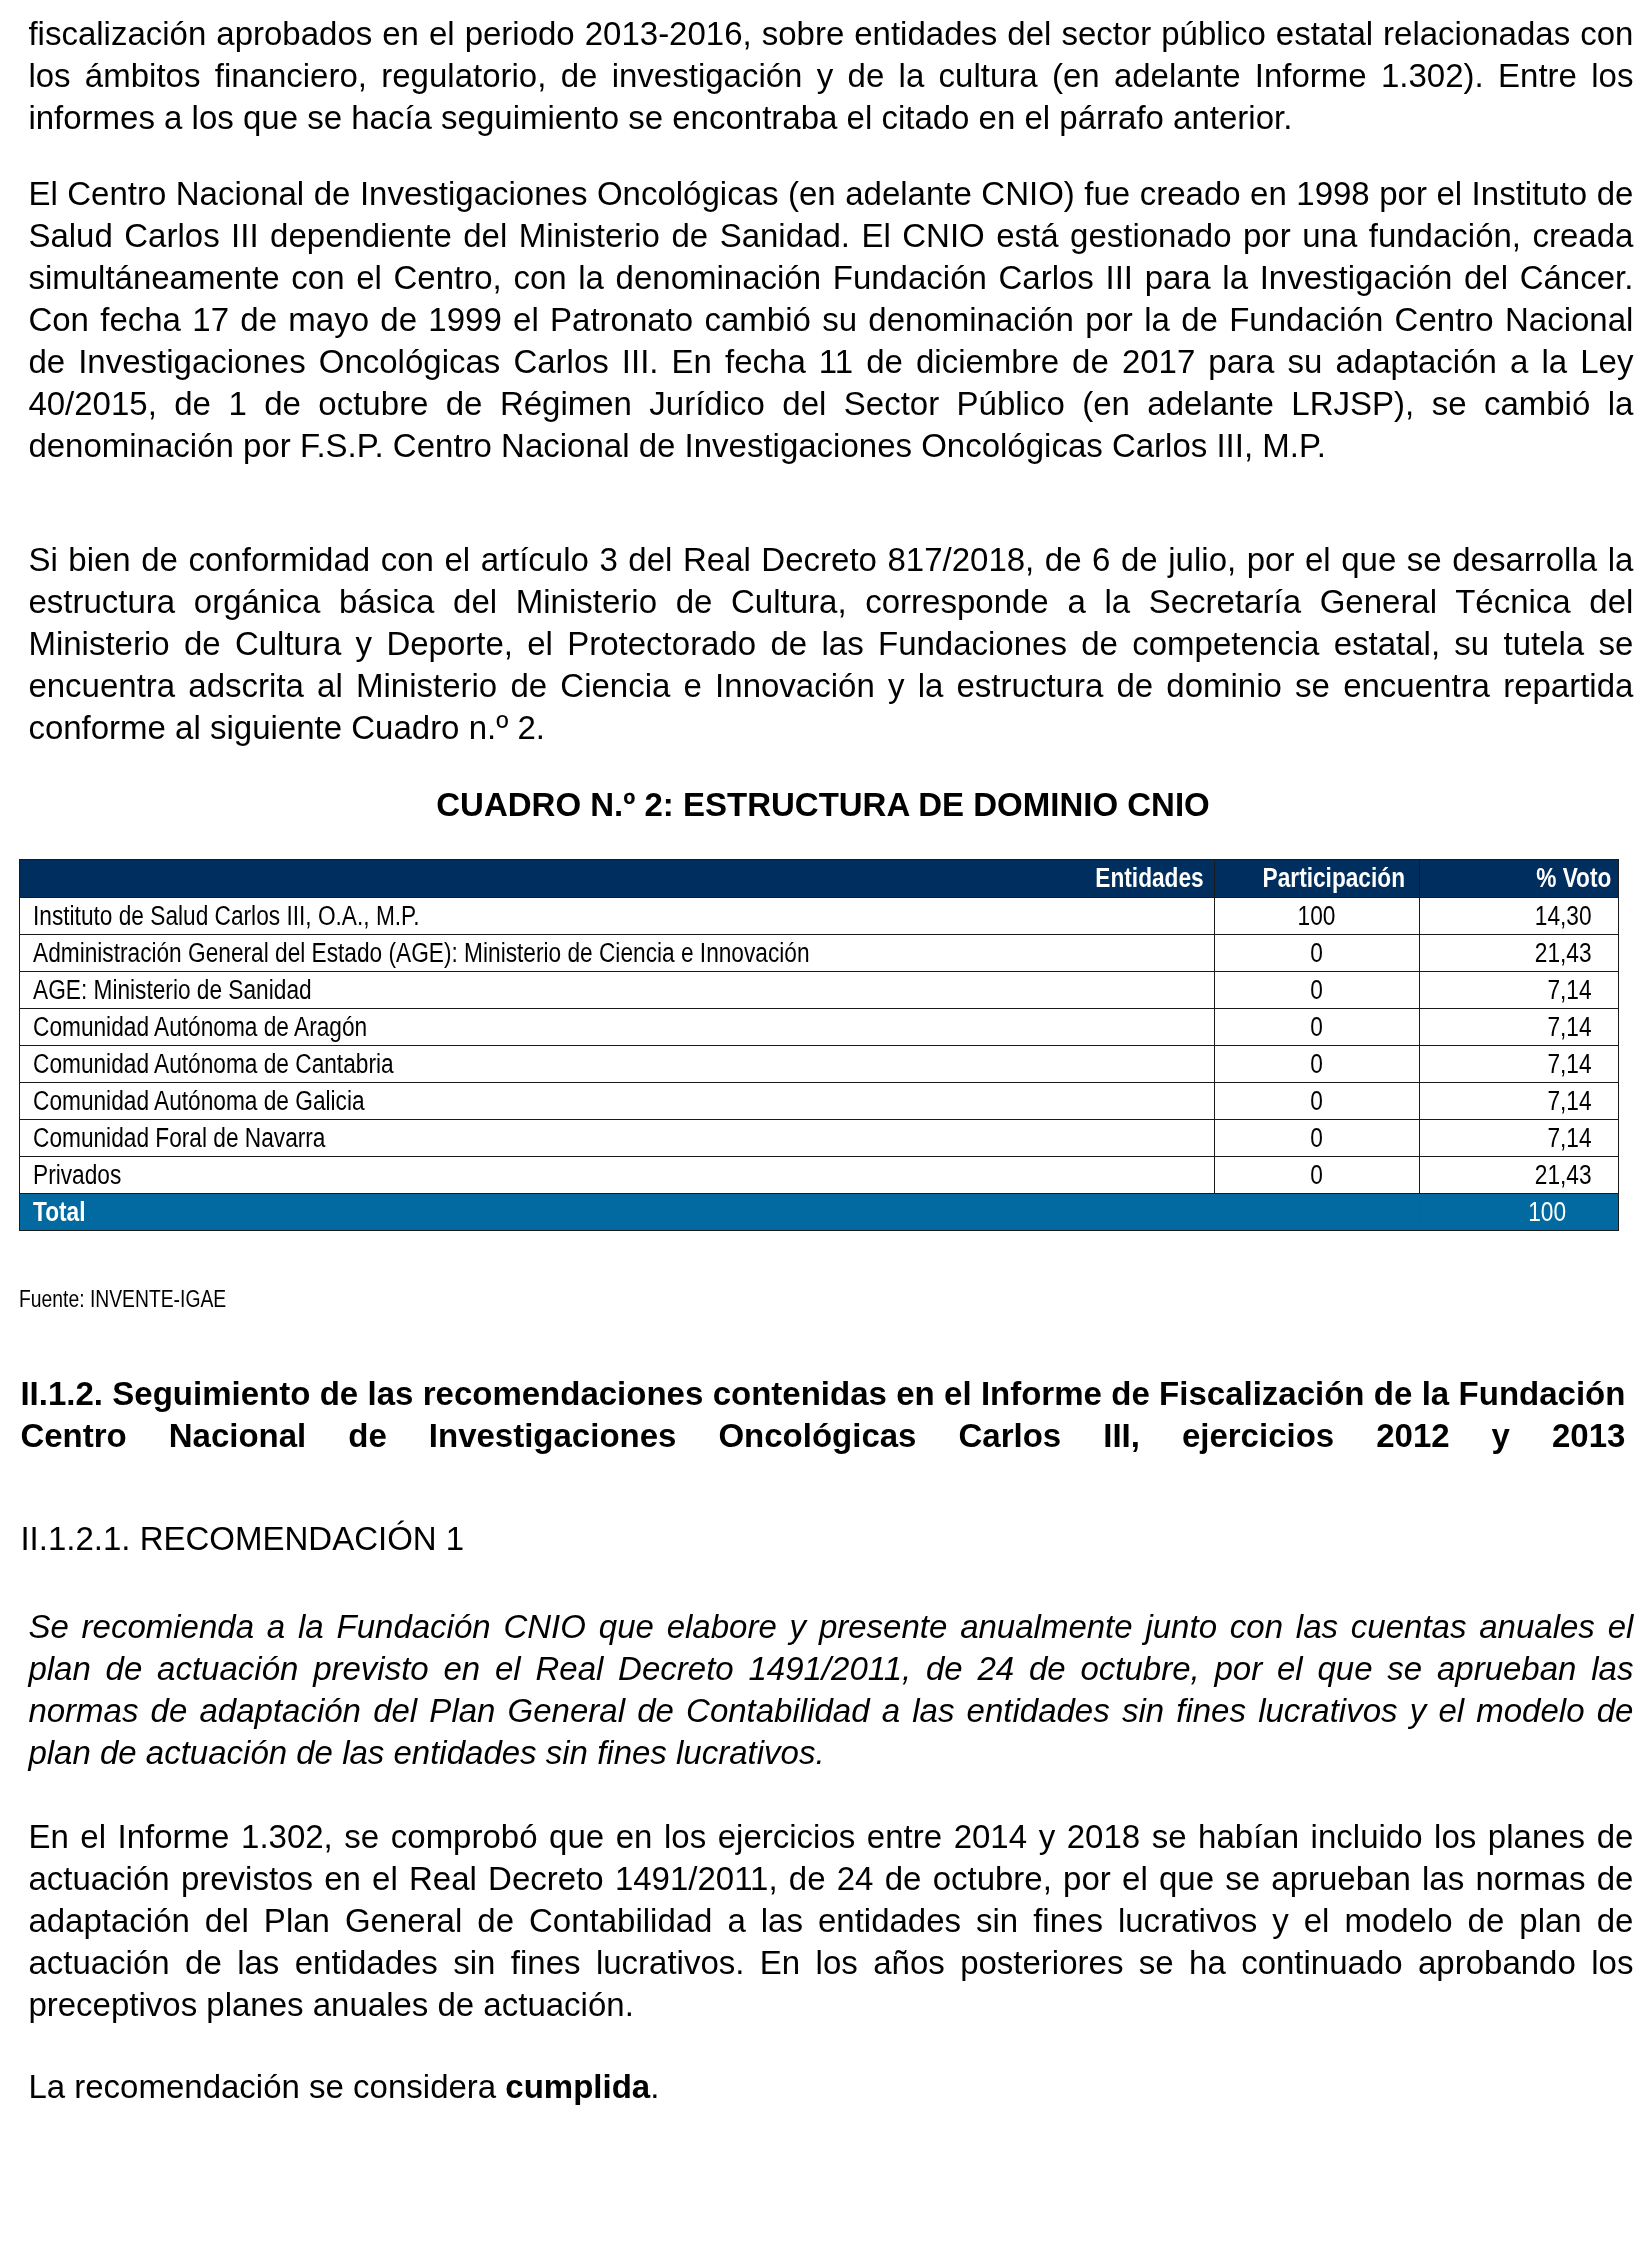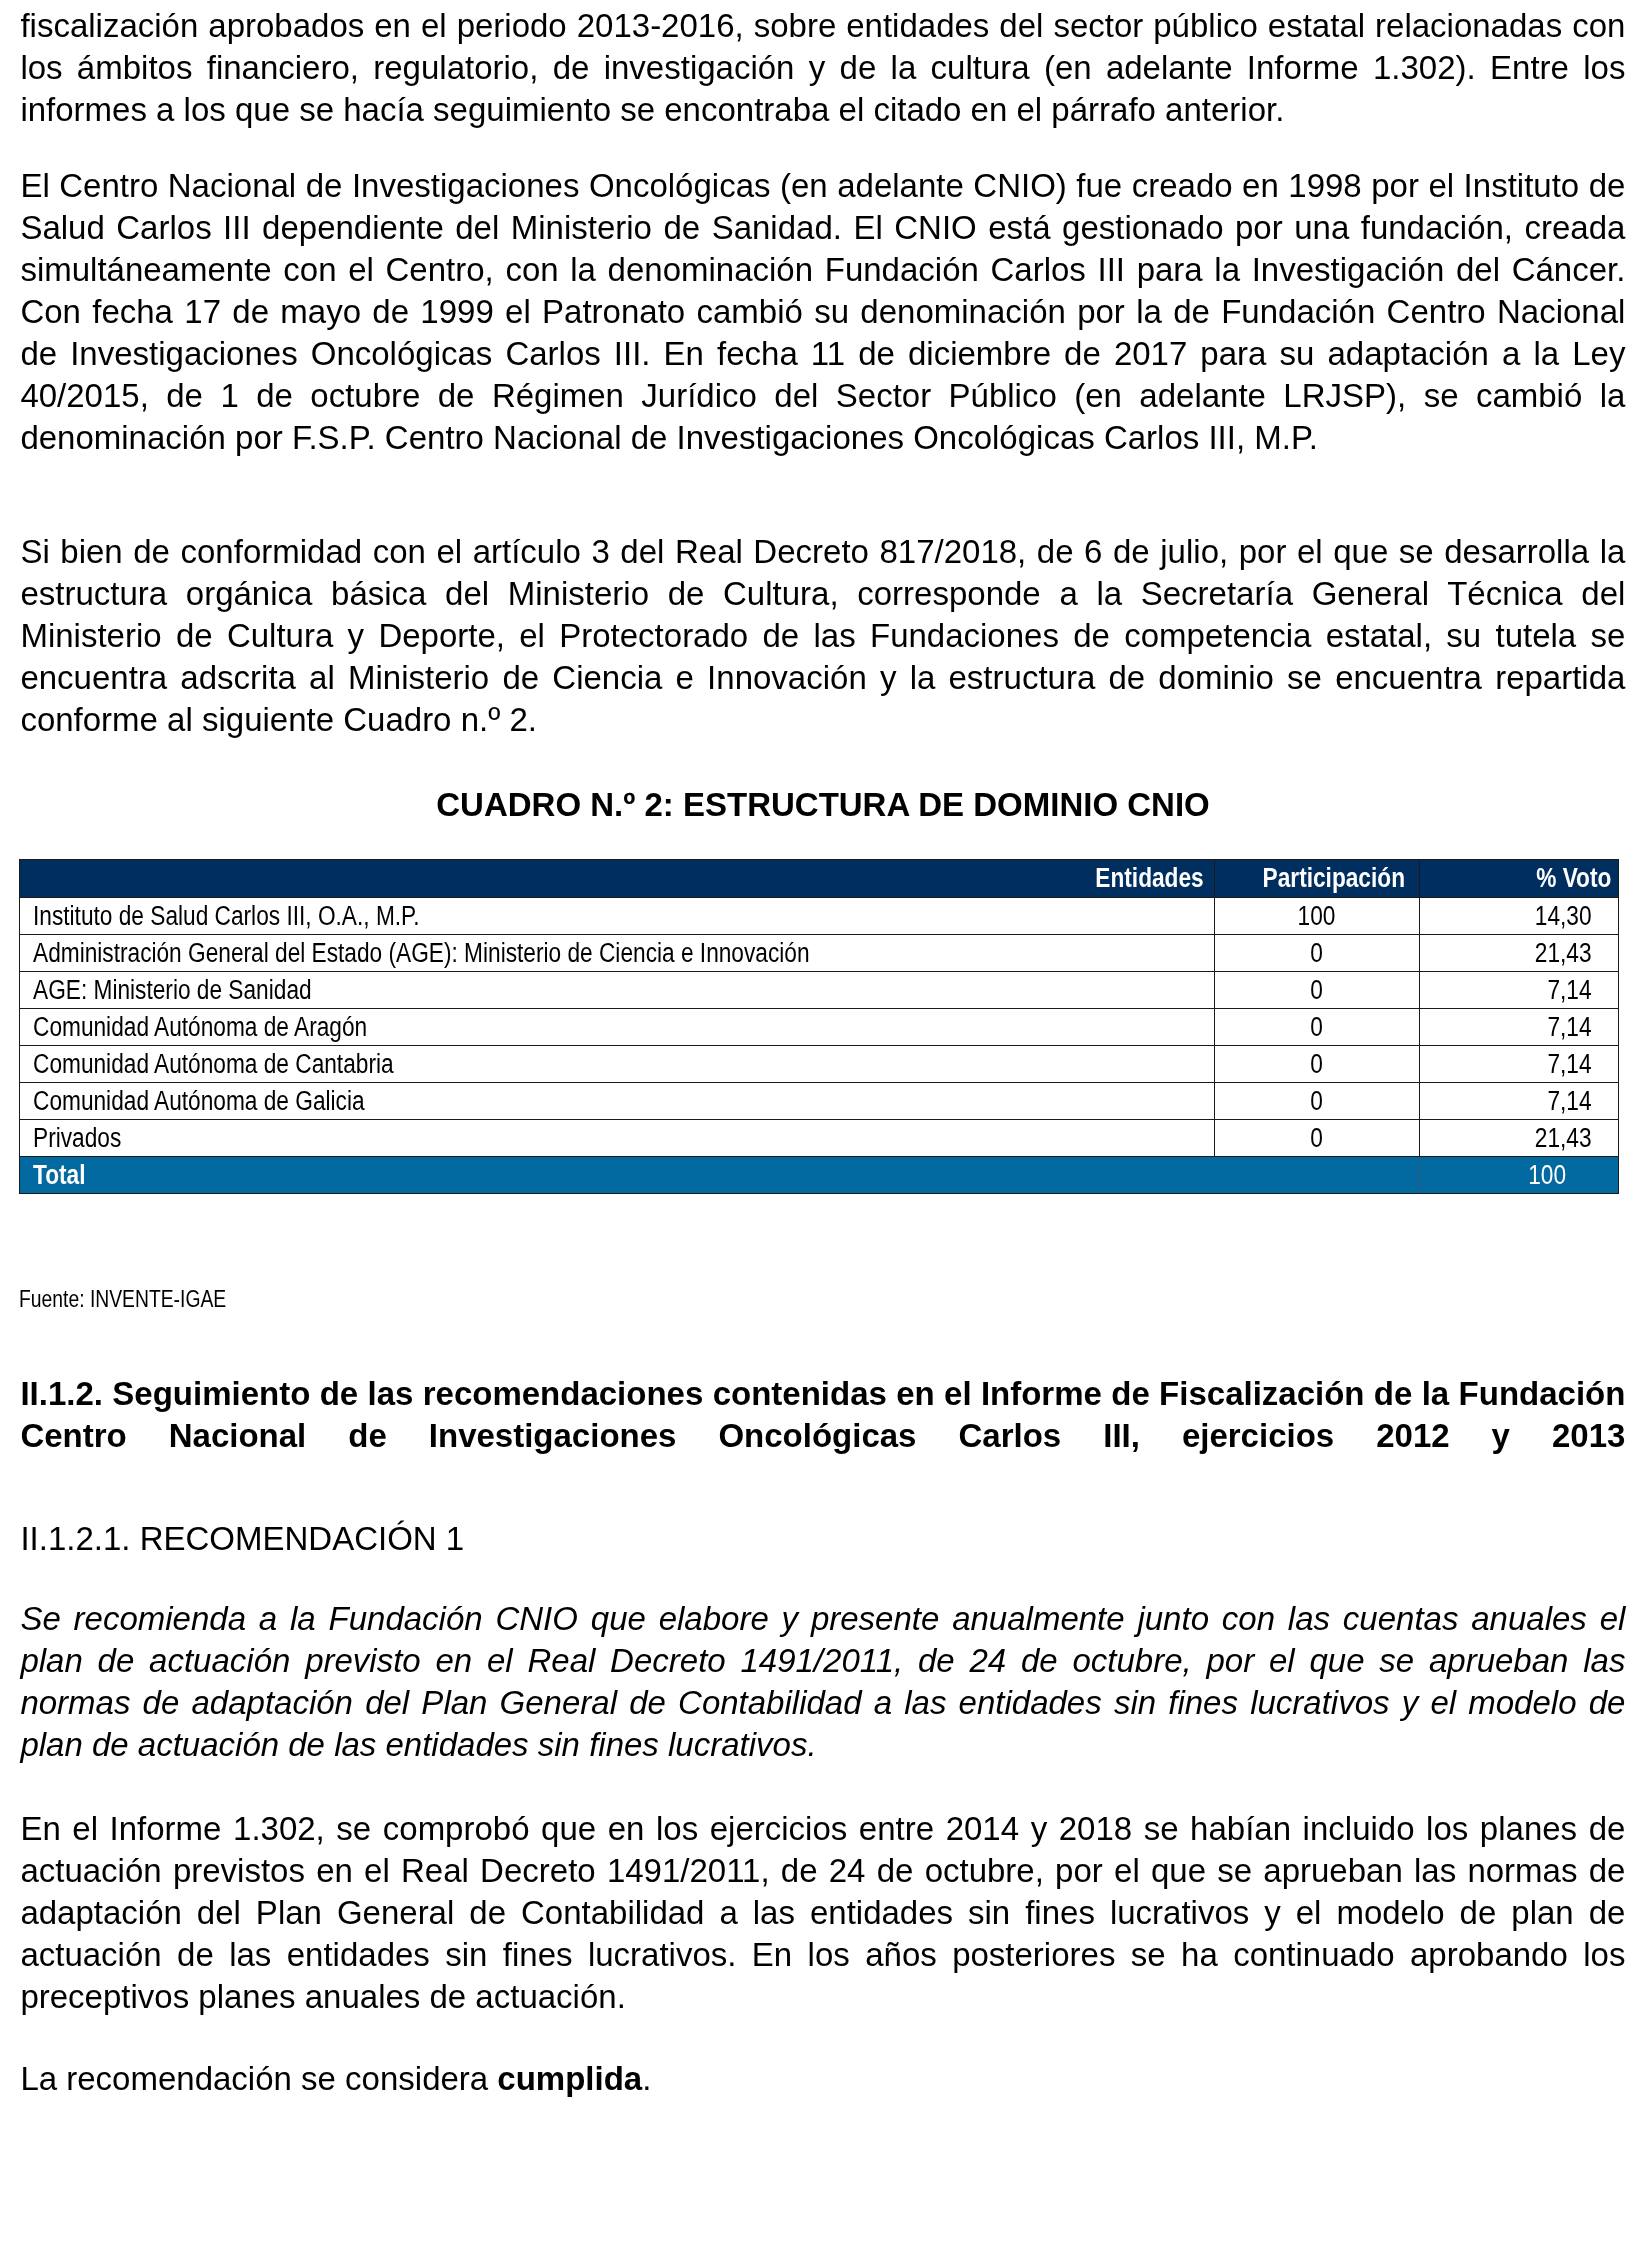--- a/index.html
+++ b/index.html
@@ -1,17 +1,17 @@
 <!DOCTYPE html>
 <html style="font-size:13px"><head>
 <meta charset="utf-8">
 <style>
   html, body { margin:0; padding:0; background:#ffffff; }
   body { width:1646px; height:2261px; position:relative; overflow:hidden; color:#000; font-family:"Liberation Sans", sans-serif; }
-  .p { position:absolute; left:20.4px; width:1605px; font-size:33px; line-height:42px; text-align:justify; text-align-last:left; margin:0; }
+  .p { position:absolute; left:20.4px; width:1605px; font-size:33px; line-height:42px; text-align:justify; text-align-last:left; margin:8px; }
   .italic { font-style:italic; }
   .b { font-weight:bold; }
   .title { position:absolute; left:0; width:1646px; top:784px; text-align:center; font-weight:bold; font-size:33px; line-height:41px; }
   table.cuadro { position:absolute; left:19px; top:859px; width:1599px; border-collapse:collapse; table-layout:fixed; }
   table.cuadro td, table.cuadro th { height:36px; padding:0; border:1.6px solid #1a1a1a; font-size:27px; line-height:33px; overflow:hidden; white-space:nowrap; }
   table.cuadro th { background:#002f5f; color:#fff; font-weight:bold; text-align:right; height:37px; border-color:#1a1a1a; }
   table.cuadro th + th { border-left:0.8px solid #34557a; }
   .n { display:inline-block; transform:scaleX(0.84); }
   .c-ent { text-align:left; padding-left:13px !important; }
   .c-ent .n { transform-origin:left center; }
@@ -77,20 +77,25 @@
       <td class="c-ent"><span class="n">Comunidad Autónoma de Cantabria</span></td>
       <td class="c-part"><span class="n">0</span></td>
       <td class="c-voto"><span class="n">7,14</span></td>
     </tr>
     <tr>
       <td class="c-ent"><span class="n">Comunidad Autónoma de Galicia</span></td>
       <td class="c-part"><span class="n">0</span></td>
       <td class="c-voto"><span class="n">7,14</span></td>
     </tr>
     <tr>
+      <td class="c-ent"><span class="n">Comunidad Foral de Navarra</span></td>
+      <td class="c-part"><span class="n">0</span></td>
+      <td class="c-voto"><span class="n">7,14</span></td>
+    </tr>
+    <tr>
       <td class="c-ent"><span class="n">Privados</span></td>
       <td class="c-part"><span class="n">0</span></td>
       <td class="c-voto"><span class="n">21,43</span></td>
     </tr>
     <tr class="total">
       <td class="c-ent"><span class="n">Total</span></td>
       <td class="c-part"><span class="n"></span></td>
       <td class="c-voto"><span class="n">100</span></td>
     </tr>
   </tbody>

